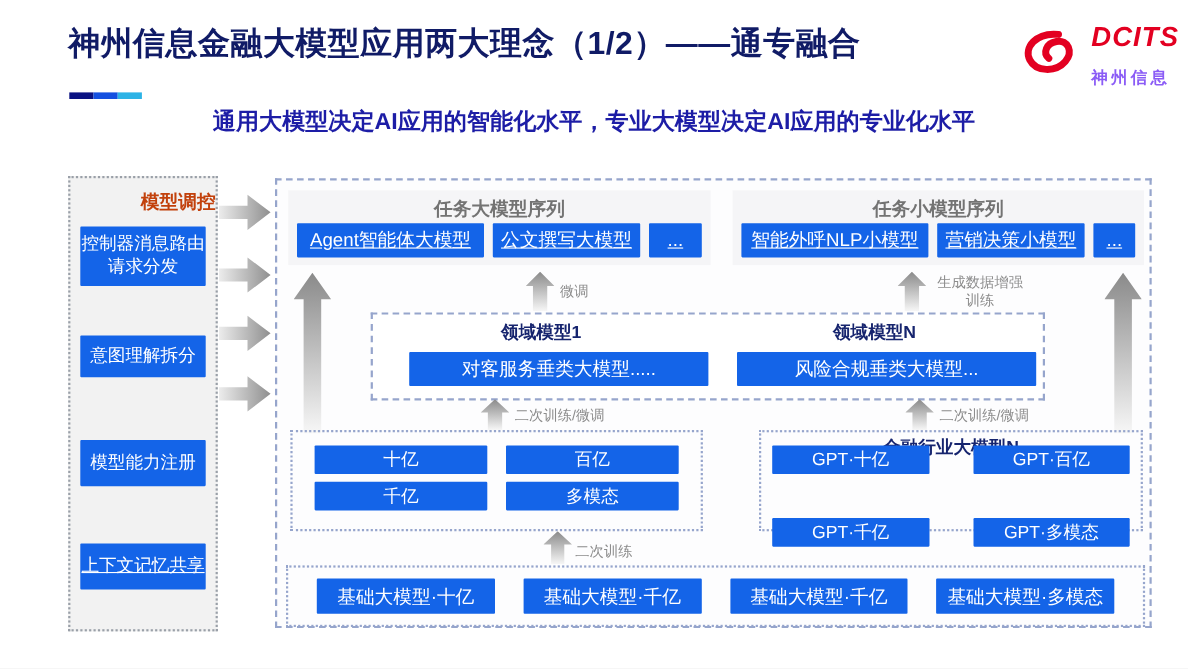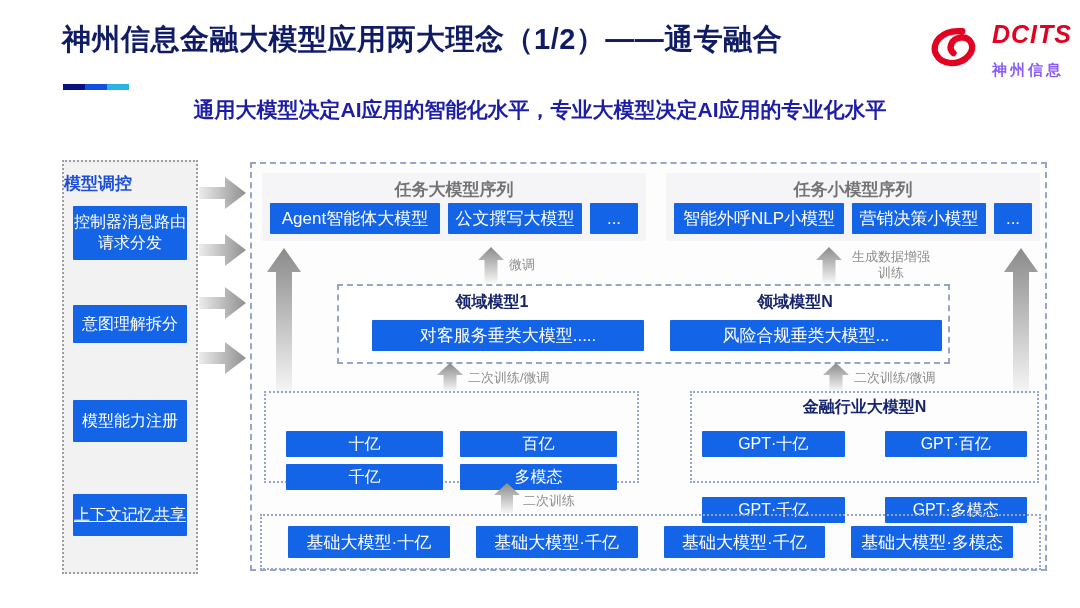--- a/index.html
+++ b/index.html
@@ -13,36 +13,36 @@
   .grad-bar span{ width:22px; height:6px; display:block; }
   .grad-bar .g1{ background:#0a1282; } .grad-bar .g2{ background:#1450e0; } .grad-bar .g3{ background:#2cb3e6; }
   .logo{ position:absolute; left:928px; top:20px; display:flex; align-items:center; }
   .logo-text{ margin-left:6px; }
   .logo-brand{ font-size:25px; font-weight:bold; color:#e30021; letter-spacing:1px; font-style:italic; }
   .logo-cn{ font-size:15px; font-weight:bold; color:#8b5cf6; letter-spacing:3px; margin-top:12px; }
   .subtitle{ position:absolute; left:140px; top:96px; width:800px; text-align:center; font-size:21px; font-weight:bold; color:#1d1da6; white-space:nowrap; }
 
   
   .sidebar{ position:absolute; left:62px; top:160px; width:136px; height:414px; background:#f2f2f2; border:2px dotted #9aa0a8; }
-  .sidebar-title{ position:absolute; left:0; top:10px; width:100%; text-align:left; font-size:17px; font-weight:bold; color:#1d4ed8; }
+  .sidebar-title{ position:absolute; left:0; top:10px; width:100%; text-align:right; font-size:17px; font-weight:bold; color:#c2410c; }
   .blue-btn{ background:#1464e8; color:#ffffff; display:flex; align-items:center; justify-content:center; text-align:center; border-radius:1px; }
   .side-btn{ position:absolute; left:9px; width:114px; font-size:16px; line-height:1.3; }
   .sb1{ top:44px; height:54px; } .sb2{ top:143px; height:38px; } .sb3{ top:238px; height:42px; } .sb4{ top:332px; height:42px;text-decoration:underline; }
 
   
   .r-arrow{ position:absolute; left:199px; }
   .ra1{ top:174px; } .ra2{ top:231px; } .ra3{ top:284px; } .ra4{ top:339px; }
 
   
   .main{ position:absolute; left:250px; top:162px; width:797px; height:409px; background:#fdfdfe; border:2px dashed #96a5cc; }
   .panel{ position:absolute; top:9px; height:68px; background:#f5f5f7; }
   .panel-l{ left:10px; width:384px; } .panel-r{ left:414px; width:374px; }
   .panel-title{ position:absolute; top:5px; left:0; width:100%; text-align:center; font-size:17px; font-weight:bold; color:#737373; }
   .panel-btns{ position:absolute; left:8px; right:8px; bottom:7px; display:flex; gap:8px; }
-  .panel-btns .blue-btn{ height:31px; font-size:17px; }
+  .panel-btns .blue-btn{ height:31px; font-size:17px;text-decoration:underline; }
   .pb-a{ width:170px; } .pb-b{ width:134px; } .pb-c{ flex:1; }
 
   .arrow-label{ position:absolute; font-size:13px; color:#8c8c8c; white-space:nowrap; }
   .lbl-finetune{ left:257px; top:92px; }
   .lbl-augment{ left:596px; top:85px; width:86px; white-space:normal; text-align:center; line-height:1.25; }
   .lbl-sec-l{ left:216px; top:205px; }
   .lbl-sec-r{ left:602px; top:205px; }
   .lbl-sec-b{ left:271px; top:328px; }
 
   .up-s{ position:absolute; }
@@ -54,21 +54,21 @@
 
   .domain-box{ position:absolute; left:85px; top:120px; width:613px; height:80px; background:#ffffff; border:2px dashed #96a5cc; }
   .domain-title{ position:absolute; top:6px; width:306px; text-align:center; font-size:16px; font-weight:bold; color:#16246e; }
   .dt-l{ left:0; } .dt-r{ left:303px; }
   .domain-btn{ position:absolute; top:34px; width:272px; height:31px; font-size:17px; }
   .db-l{ left:33px; } .db-r{ left:331px; }
 
   .ind-box{ position:absolute; top:227px; height:92px; border:2px dotted #96a5cc; }
   .ind-1{ left:12px; width:375px; } .ind-n{ left:438px; width:349px; }
   .ind-title{ position:absolute; top:4px; left:0; width:100%; text-align:center; font-size:16px; font-weight:bold; color:#16246e; }
-  .ind-grid{ position:absolute; top:38px; left:20px; right:20px; display:grid; grid-template-columns:1fr 1fr; column-gap:17px; row-gap:7px; }
+  .ind-grid{ position:absolute; top:12px; left:20px; right:20px; display:grid; grid-template-columns:1fr 1fr; column-gap:17px; row-gap:7px; }
   .ind-n .ind-grid{ left:10px; right:10px;gap:40px; }
   .ind-grid .blue-btn{ height:26px; font-size:16px; }
 
   .base-box{ position:absolute; left:8px; top:350px; width:781px; height:56px; border:2px dotted #96a5cc; display:flex; align-items:center; gap:26px; padding:0 26px; }
   .base-box .blue-btn{ flex:1; height:32px; font-size:17px; }
 </style>
 </head>
 <body>
 
 <svg width="0" height="0" style="position:absolute" aria-hidden="true">

